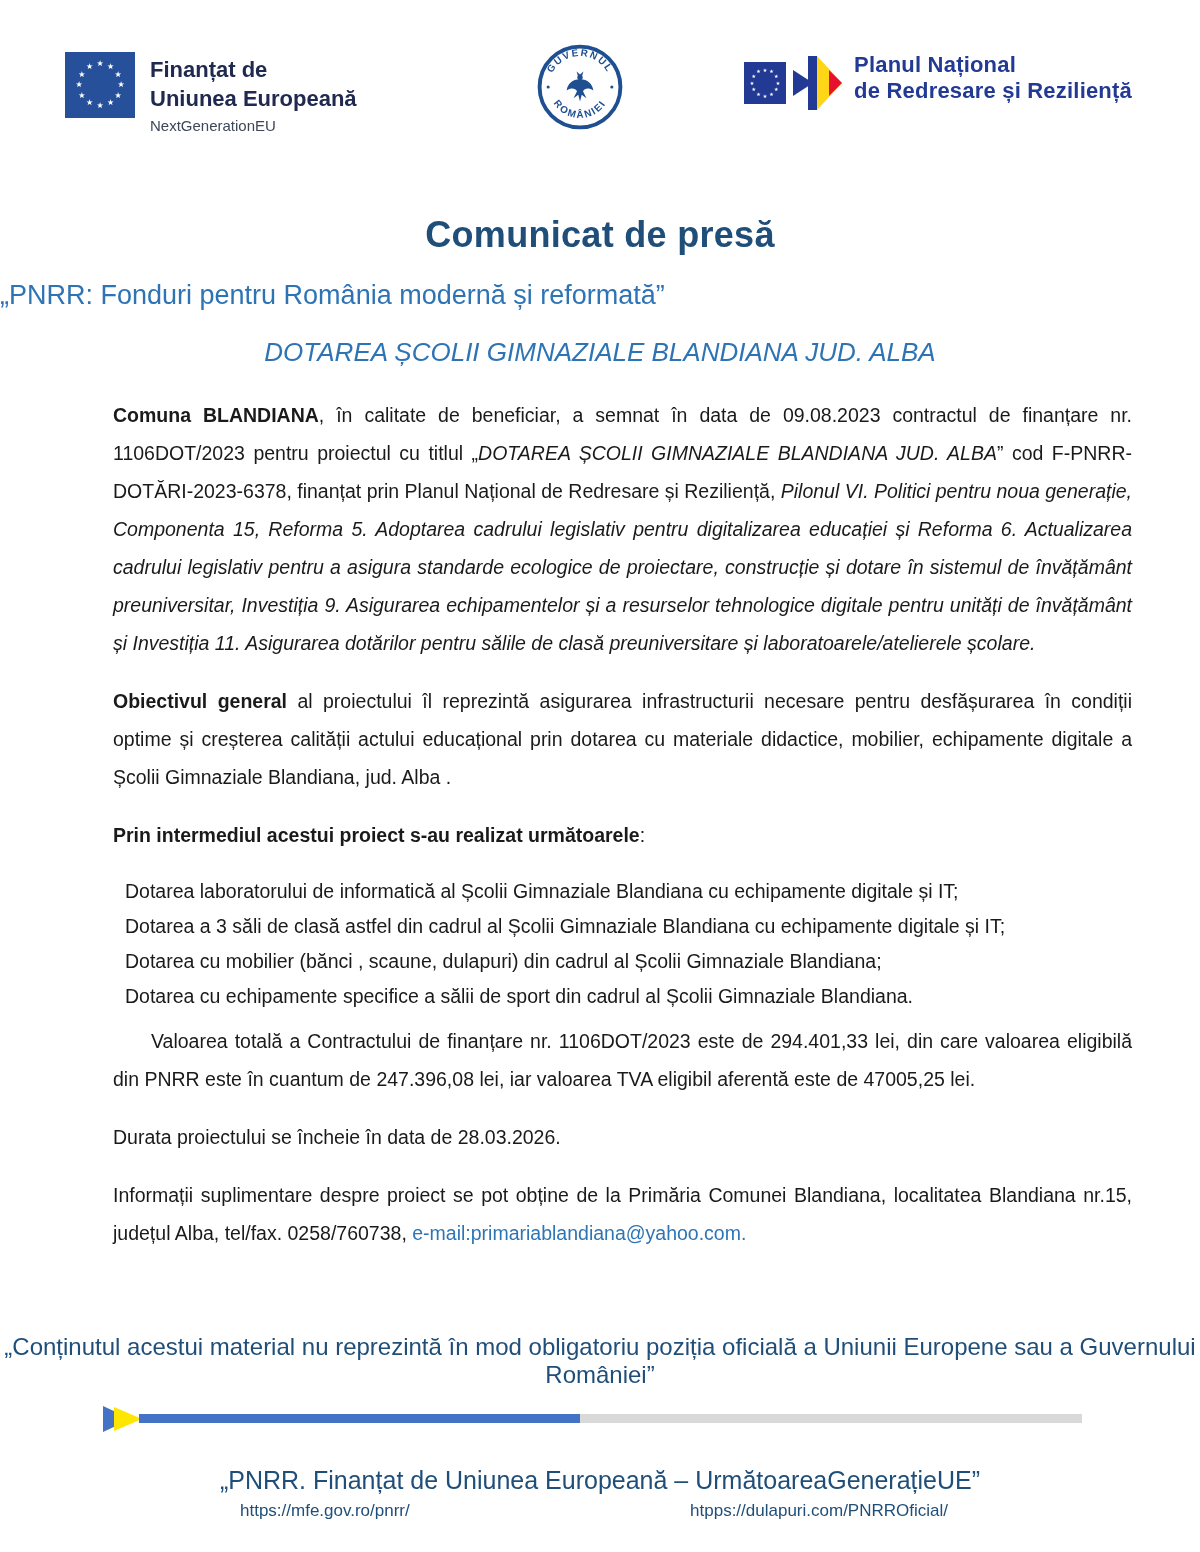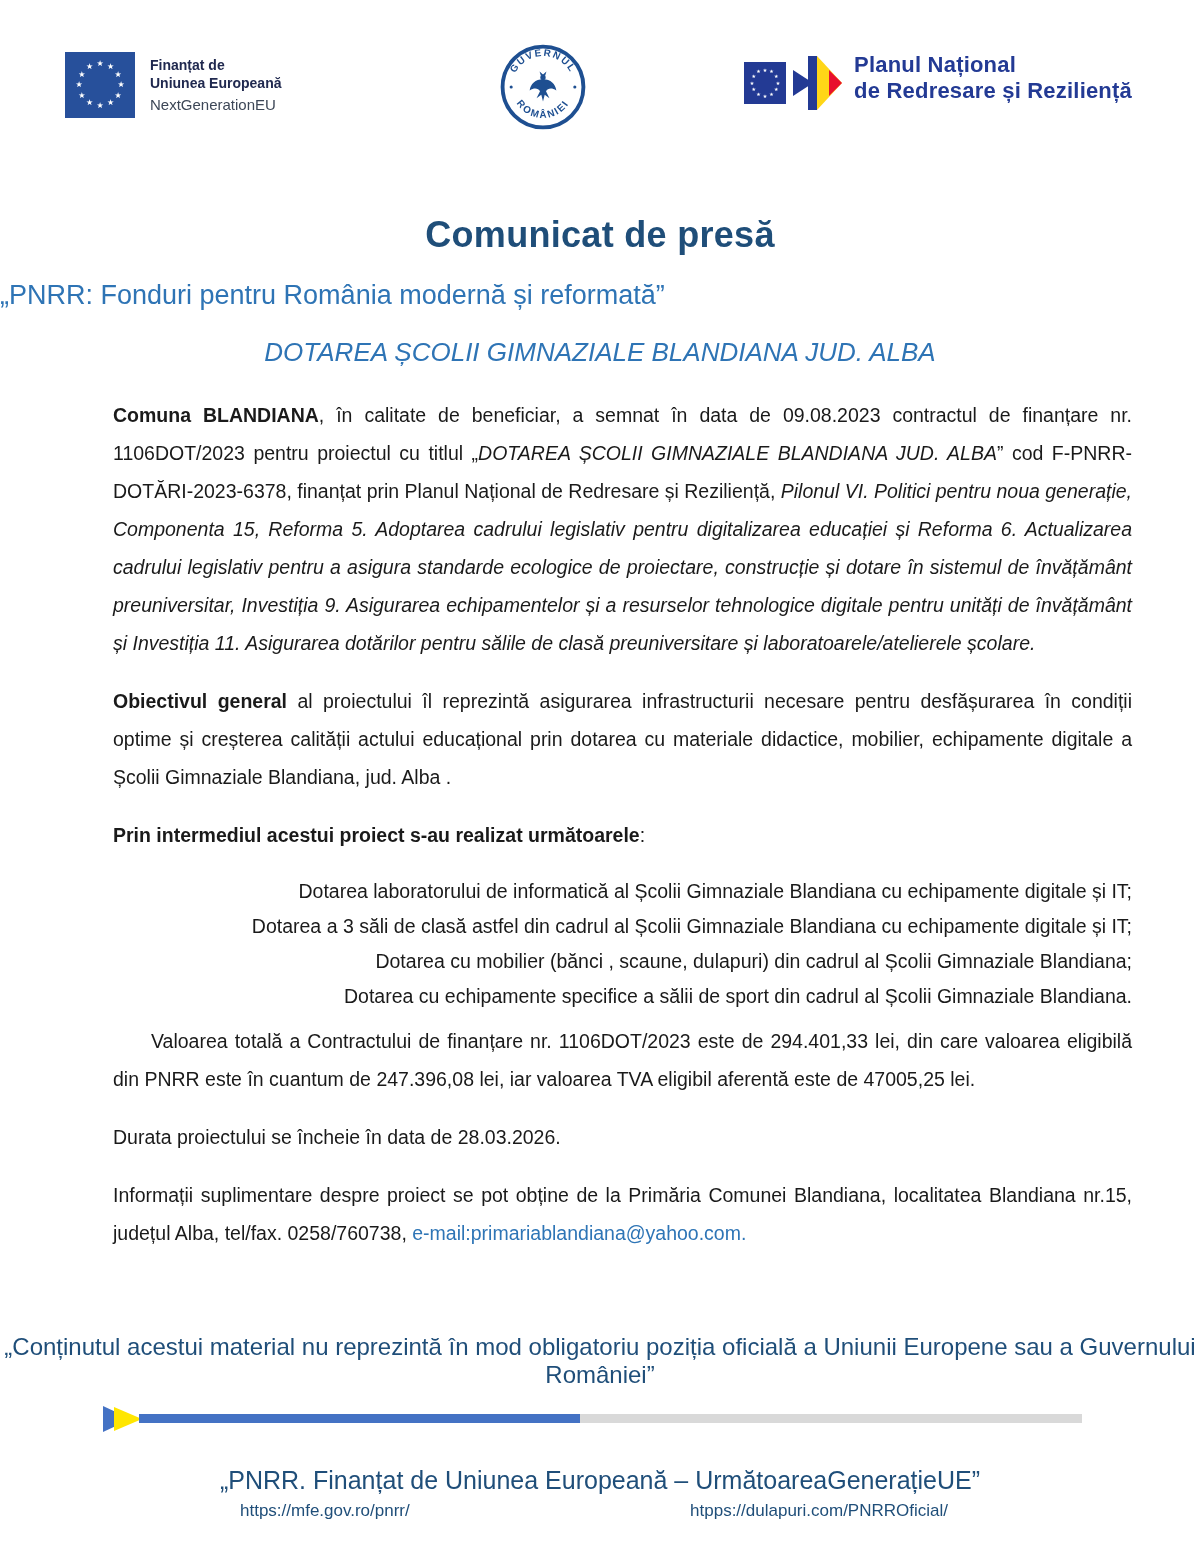--- a/index.html
+++ b/index.html
@@ -13,21 +13,21 @@
   .page{width:1200px;height:1552px;position:relative;background:#fff;overflow:hidden;
         color:var(--text);font-family:"Liberation Sans","DejaVu Sans",sans-serif;}
 
   
   .logos{display:flex;justify-content:space-between;align-items:flex-start;padding:52px 68px 0 65px;}
   .eu-logo{display:flex;gap:15px;align-items:flex-start}
   .eu-flag{width:70px;height:66px;background:var(--eu-blue);position:relative;--r:-21px;--fs:8px;flex:none}
   .star{position:absolute;left:50%;top:50%;color:#fff;font-size:var(--fs);line-height:1;
         transform:translate(-50%,-50%) rotate(var(--a)) translateY(var(--r)) rotate(calc(-1*var(--a)))}
   .eu-text{padding-top:4px}
-  .eu-l1,.eu-l2{font-weight:bold;font-size:14px;color:#20294F;line-height:1.3}
+  .eu-l1,.eu-l2{font-weight:bold;font-size:22px;color:#20294F;line-height:1.3}
   .eu-l3{font-size:15px;color:#3D4757;margin-top:4px}
 
   .gov-seal{margin-top:-8px;margin-left:60px}
 
   .pnrr-logo{display:flex;align-items:flex-start;gap:12px}
   .pnrr-mark{display:flex;align-items:center;height:62px;position:relative}
   .pnrr-sq{width:42px;height:42px;background:var(--pnrr-blue);position:relative;--r:-13px;--fs:5px;flex:none}
   .tri-blue{width:0;height:0;border-left:20px solid var(--pnrr-blue);
             border-top:13px solid transparent;border-bottom:13px solid transparent;margin-left:7px}
   .flag-arrow{display:flex;align-items:center;margin-left:-5px;position:relative;height:58px}
@@ -42,21 +42,21 @@
   h1{margin-top:80px;text-align:center;font-size:36px;font-weight:bold;color:var(--dark-blue);letter-spacing:.3px}
   h2{margin-top:24px;font-size:27px;font-weight:normal;color:var(--medium-blue)}
   h3{margin-top:26px;text-align:center;font-size:26px;font-weight:normal;font-style:italic;color:var(--medium-blue)}
 
   
   .content{padding:28px 68px 0 113px;font-size:19.5px;line-height:38px;text-align:justify}
   .content p{margin-bottom:20px}
   .content b{font-weight:bold}
   .content i{font-style:italic}
   .lead{margin-bottom:8px;text-align:left}
-  ul.achievements{list-style:none;padding-left:12px;line-height:35px;margin-bottom:8px;text-align:right}
+  ul.achievements{list-style:none;padding-left:12px;line-height:35px;margin-bottom:8px;text-align:left}
   .indent{text-indent:38px}
   .email{color:var(--link-blue);text-decoration:none;cursor:pointer}
 
   
   footer{position:absolute;left:0;right:0;top:1333px}
   .disclaimer{text-align:center;color:var(--dark-blue);font-size:24px}
   .bar-row{display:flex;align-items:center;margin:16px 0 0 103px;height:27px}
   .ft-tri-blue{width:0;height:0;border-left:28px solid var(--bar-blue);
                border-top:13px solid transparent;border-bottom:13px solid transparent;flex:none}
   .ft-tri-yellow{width:0;height:0;border-left:28px solid var(--arrow-yellow);

